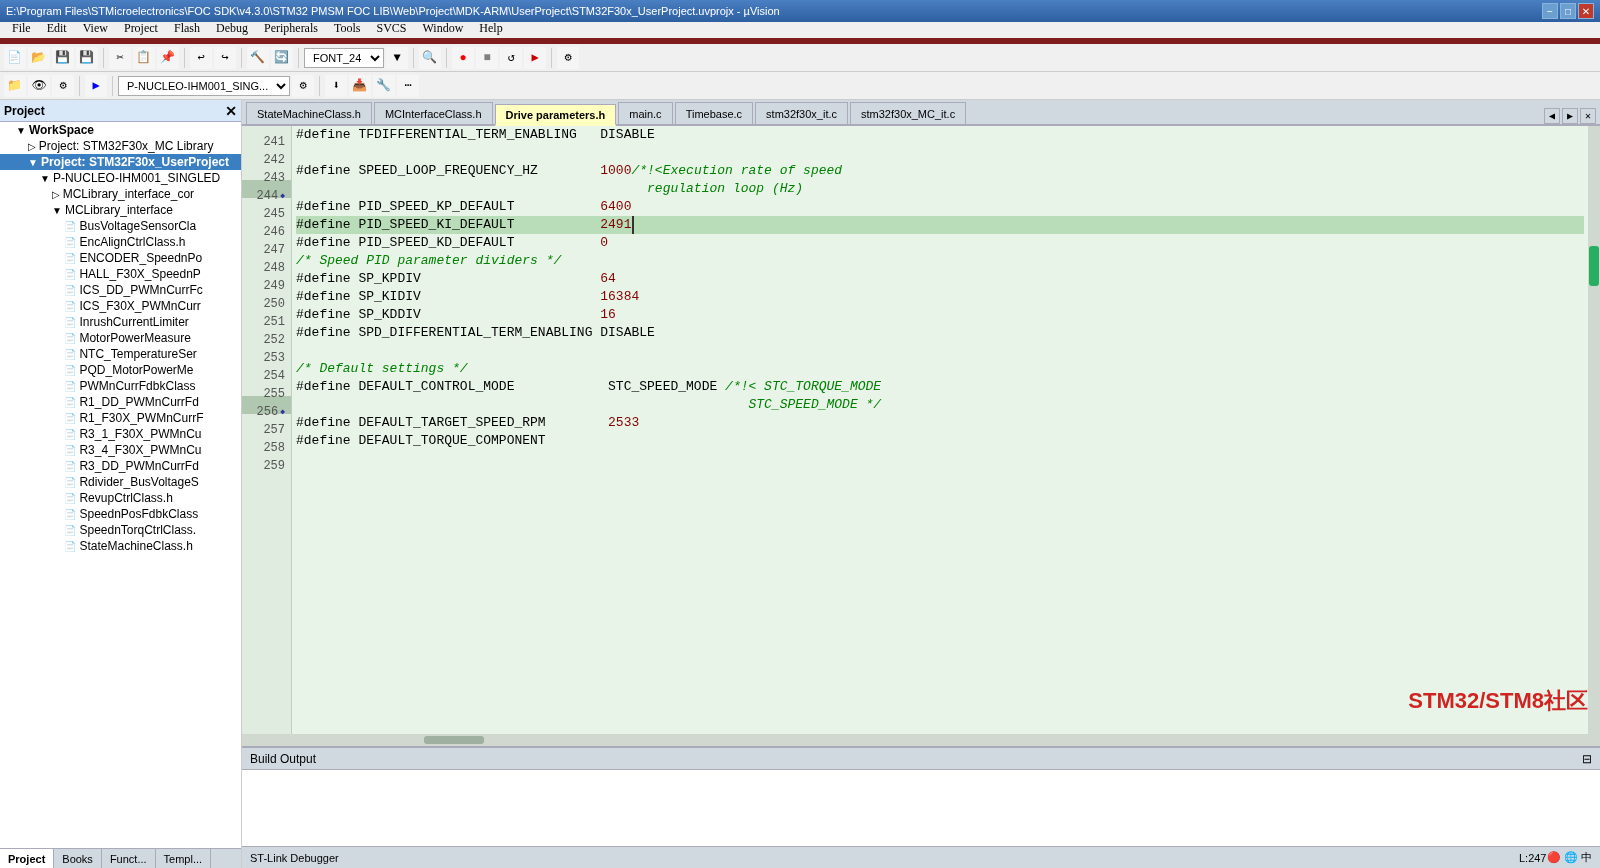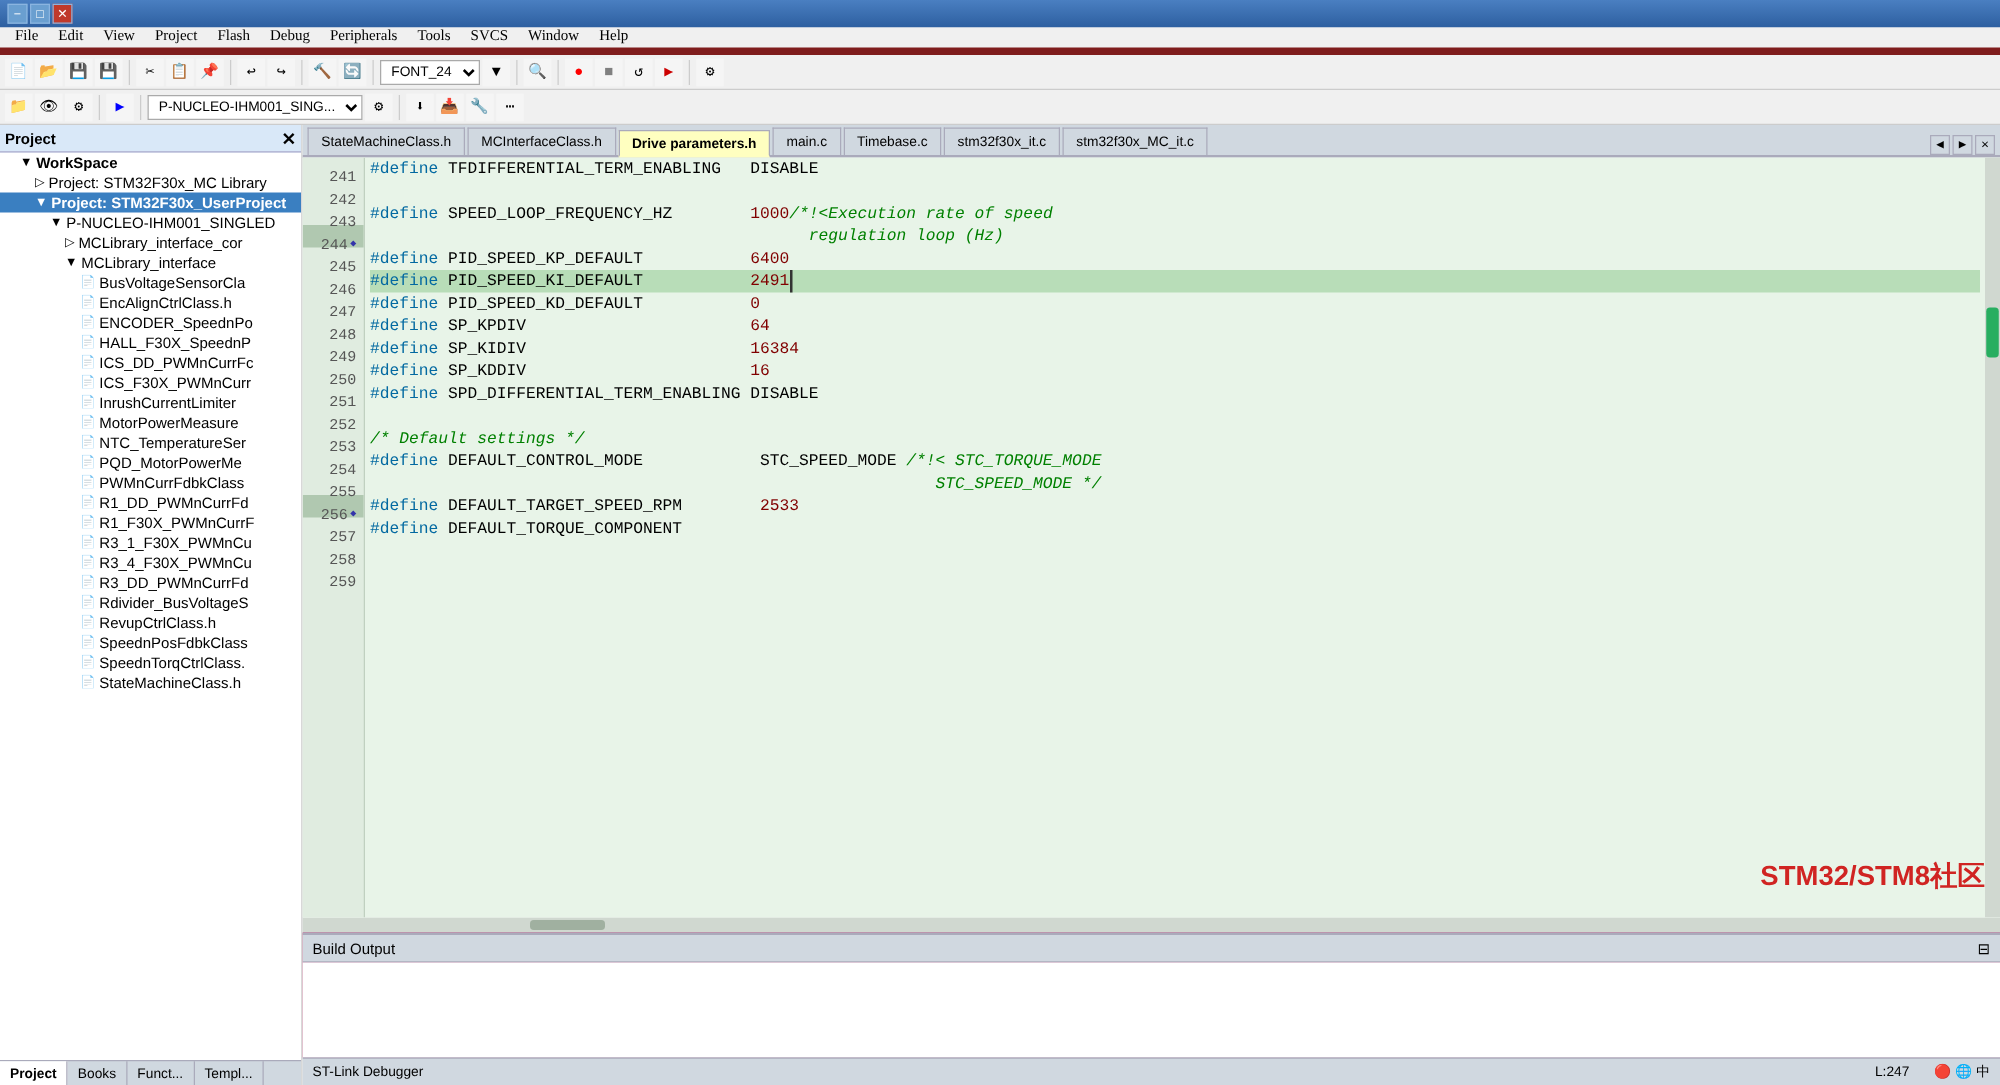--- a/index.html
+++ b/index.html
@@ -238,21 +238,21 @@
     .code-line {
       height: 18px;
       line-height: 18px;
       font-size: 13px;
       font-family: 'Courier New', monospace;
       white-space: pre;
       display: flex;
       align-items: center;
     }
     .code-line.active-line { background: #b8ddb8; }
-    .pp { color: #0369a1; } 
+    .pp { color: #000000; } 
     .cm { color: #008000; font-style: italic; } 
     .num { color: #800000; }
 
     
     #editor-scrollbar {
       width: 12px;
       background: #d0d8d0;
       display: flex;
       flex-direction: column;
       align-items: center;
@@ -300,21 +300,21 @@
       height: 22px;
       display: flex;
       align-items: center;
       justify-content: space-between;
       padding: 0 8px;
       font-family: 'Segoe UI', Arial, sans-serif;
       font-size: 11px;
       flex-shrink: 0;
     }
     #status-bar .status-left { display: flex; align-items: center; gap: 12px; }
-    #status-bar .status-right { display: flex; align-items: center; gap: 20px; }
+    #status-bar .status-right { display: flex; align-items: center; gap: 1px; }
 
     
     #stm-watermark {
       position: absolute;
       bottom: 18px;
       right: 12px;
       font-size: 22px;
       font-weight: bold;
       color: #c00;
       font-family: Arial, sans-serif;
@@ -357,20 +357,21 @@
       width: 60px;
       background: #a0b0a0;
       border-radius: 3px;
       margin-left: 180px;
     }
   </style>
 </head>
 <body>
 
 <div id="title-bar">
+  <span class="title-text">E:\Program Files\STMicroelectronics\FOC SDK\v4.3.0\STM32 PMSM FOC LIB\Web\Project\MDK-ARM\UserProject\STM32F30x_UserProject.uvprojx - µVision</span>
   <div class="win-controls">
     <div class="win-btn">−</div>
     <div class="win-btn">□</div>
     <div class="win-btn close">✕</div>
   </div>
 </div>
 
 <div id="menu-bar">
 <div class="menu-item">File</div>
     <div class="menu-item">Edit</div>
@@ -617,20 +618,21 @@
         </div>
       <div id="code-content">
 
       <div class="code-line"><span class="pp">#define</span> TFDIFFERENTIAL_TERM_ENABLING   DISABLE</div>
           <div class="code-line">&nbsp;</div>
           <div class="code-line"><span class="pp">#define</span> SPEED_LOOP_FREQUENCY_HZ        <span class="num">1000</span> <span class="cm">/*!&lt;Execution rate of speed</span></div>
           <div class="code-line"><span class="cm">                                             regulation loop (Hz)</span></div>
           <div class="code-line"><span class="pp">#define</span> PID_SPEED_KP_DEFAULT           <span class="num">6400</span></div>
           <div class="code-line active-line"><span class="pp">#define</span> PID_SPEED_KI_DEFAULT           <span class="num">2491</span><span style="border-left:2px solid #333;margin-left:1px">&nbsp;</span></div>
           <div class="code-line"><span class="pp">#define</span> PID_SPEED_KD_DEFAULT           <span class="num">0</span></div>
+          <div class="code-line"><span class="cm">/* Speed PID parameter dividers */</span></div>
           <div class="code-line"><span class="pp">#define</span> SP_KPDIV                       <span class="num">64</span></div>
           <div class="code-line"><span class="pp">#define</span> SP_KIDIV                       <span class="num">16384</span></div>
           <div class="code-line"><span class="pp">#define</span> SP_KDDIV                       <span class="num">16</span></div>
           <div class="code-line"><span class="pp">#define</span> SPD_DIFFERENTIAL_TERM_ENABLING DISABLE</div>
           <div class="code-line">&nbsp;</div>
           <div class="code-line"><span class="cm">/* Default settings */</span></div>
           <div class="code-line"><span class="pp">#define</span> DEFAULT_CONTROL_MODE            STC_SPEED_MODE <span class="cm">/*!&lt; STC_TORQUE_MODE</span></div>
           <div class="code-line"><span class="cm">                                                          STC_SPEED_MODE */</span></div>
           <div class="code-line"><span class="pp">#define</span> DEFAULT_TARGET_SPEED_RPM        <span class="num">2533</span></div>
           <div class="code-line"><span class="pp">#define</span> DEFAULT_TORQUE_COMPONENT</div>

